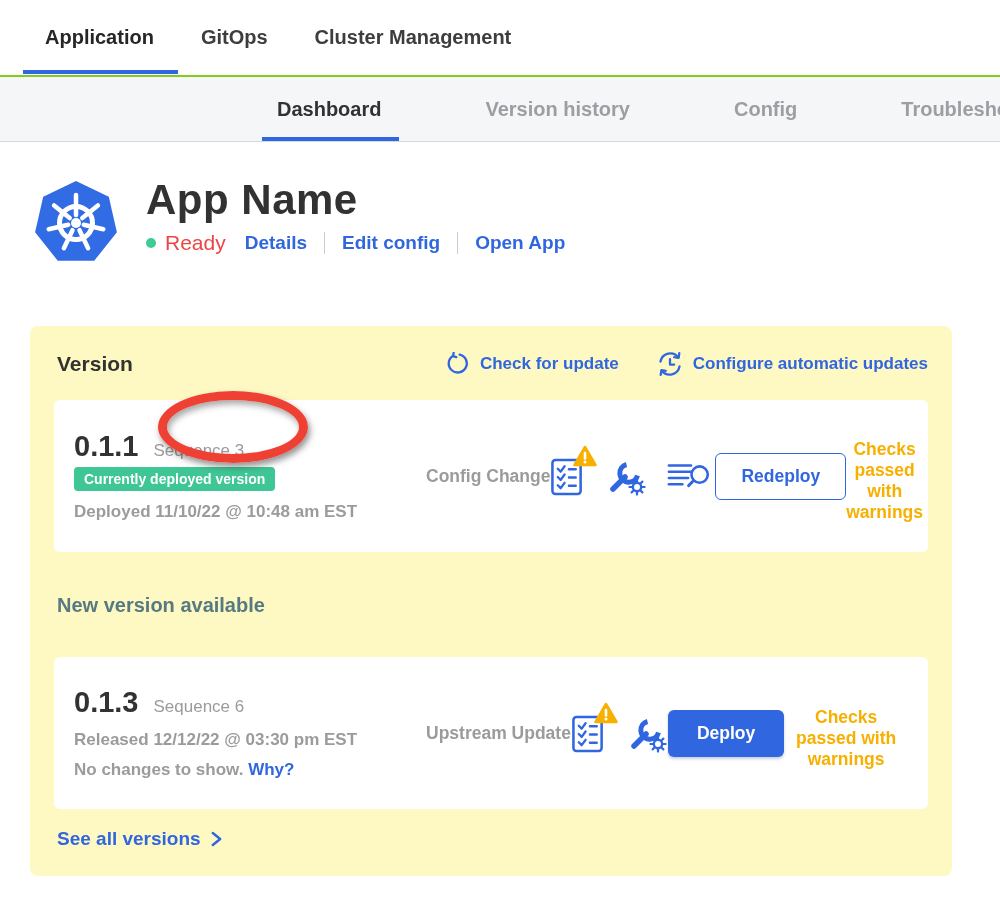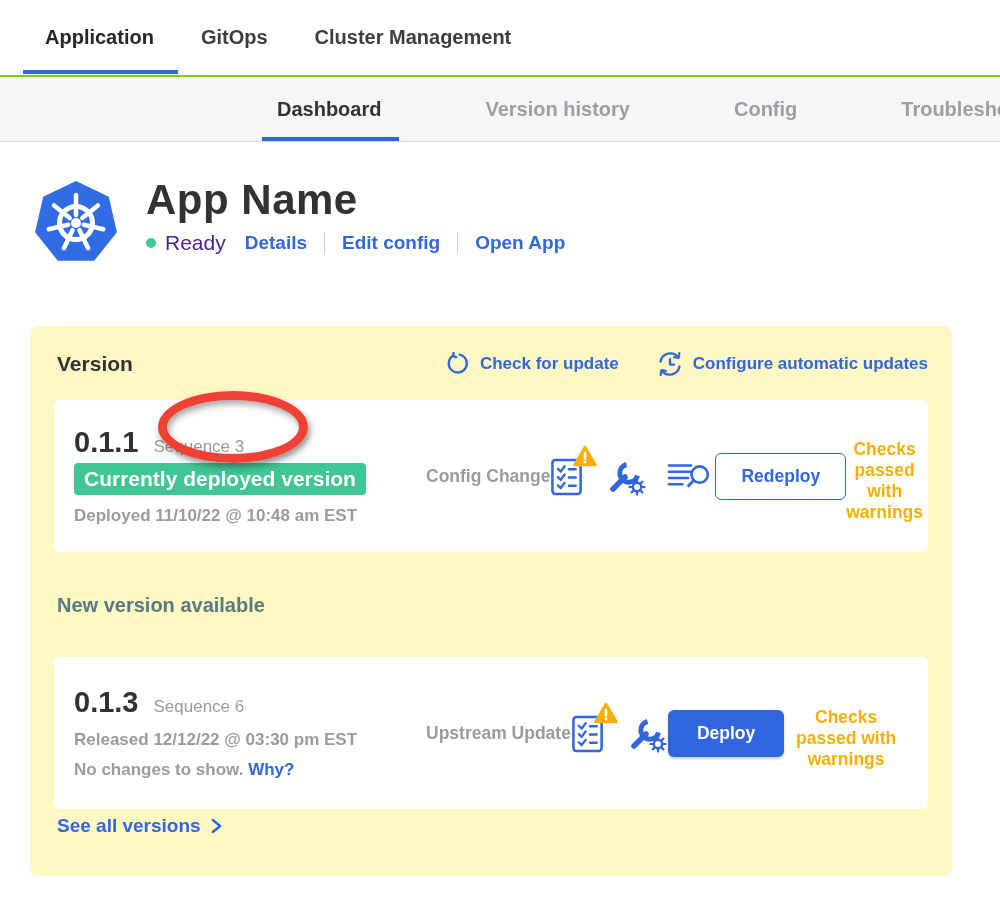--- a/index.html
+++ b/index.html
@@ -16,55 +16,55 @@
   .subnav{height:64px;background:#f4f6f7;border-top:2px solid #84cc16;border-bottom:1px solid #d6dade;display:flex;align-items:stretch;padding-left:277px;gap:104px;overflow:hidden;white-space:nowrap;}
   .subnav-tab{font-size:20px;font-weight:600;color:#9b9fa3;display:flex;align-items:center;position:relative;cursor:pointer;flex:none;}
   .subnav-tab.active{color:#323232;}
   .subnav-tab.active::after{content:"";position:absolute;left:-15px;right:-18px;bottom:0;height:4px;background:#3066e0;}
 
   
   .app-header{position:absolute;top:177px;left:30px;display:flex;gap:24px;}
   .app-title{font-size:42px;font-weight:800;letter-spacing:.5px;line-height:1.08;margin:0;}
   .status-row{display:flex;align-items:center;margin-top:9px;}
   .status-dot{width:10px;height:10px;border-radius:50%;background:#3ecb94;margin-right:9px;flex:none;}
-  .status-text{color:#4c1d95;font-size:21px;font-weight:500;margin-right:19px;}
+  .status-text{color:#ef4444;font-size:21px;font-weight:500;margin-right:19px;}
   .header-link{color:#3066e0;font-size:19px;font-weight:700;cursor:pointer;white-space:nowrap;}
   .link-divider{width:1px;height:22px;background:#c9cdd0;margin:0 17px;}
 
   
   .version-card{position:absolute;top:326px;left:30px;width:922px;height:550px;background:#fef9c3;border-radius:8px;padding:26px 24px;box-sizing:border-box;}
   .vc-header{display:flex;align-items:center;margin-bottom:24px;padding-left:3px;height:24px;}
   .vc-title{font-size:21px;font-weight:700;}
   .vc-links{margin-left:auto;display:flex;align-items:center;gap:38px;}
   .vc-link{display:flex;align-items:center;gap:10px;color:#3066e0;font-weight:700;font-size:17px;cursor:pointer;white-space:nowrap;}
 
   .version-row{background:#fff;border-radius:6px;height:152px;padding:0 20px;display:flex;align-items:center;box-sizing:border-box;}
   .vr-left{width:352px;flex:none;}
   .version-line{display:flex;align-items:baseline;gap:15px;}
   .version-number{font-size:29px;font-weight:800;}
   .version-seq{font-size:17px;color:#9b9b9b;}
-  .deployed-badge{display:inline-block;background:#3ec694;color:#fff;font-size:21px;font-weight:700;padding:4px 10px;border-radius:4px;margin-top:4px;}
+  .deployed-badge{display:inline-block;background:#3ec694;color:#fff;font-size:14px;font-weight:700;padding:4px 10px;border-radius:4px;margin-top:4px;}
   .version-date{color:#9b9b9b;font-size:17px;font-weight:600;margin-top:11px;}
   .no-changes{color:#9b9b9b;font-size:17px;font-weight:600;margin-top:10px;}
   .why-link{color:#3066e0;font-weight:700;cursor:pointer;}
 
   .vr-right{flex:1;display:flex;flex-direction:row;justify-content:space-between;}
   .vr-main{display:flex;align-items:center;justify-content:space-between;}
   .source-label{color:#9b9b9b;font-size:17.5px;font-weight:700;white-space:nowrap;}
   .icon-row{display:flex;align-items:center;gap:20px;}
   .action-icon{position:relative;display:flex;cursor:pointer;}
   .warn-badge{position:absolute;top:-11px;right:-12px;}
   .checks-text{text-align:center;color:#f7b000;font-size:17.5px;font-weight:700;margin-top:10px;}
 
   .btn{font-family:inherit;font-size:17.5px;font-weight:700;border-radius:6px;cursor:pointer;white-space:nowrap;}
   .btn-outline{background:#fff;color:#3066e0;border:1.5px solid #3066e0;padding:12px 25px;}
   .btn-primary{background:#3066e0;color:#fff;border:none;padding:13px 29px;box-shadow:0 2px 3px rgba(30,60,140,.25);}
 
   .new-version-heading{color:#577981;font-size:20px;font-weight:700;margin:42px 0 40px 3px;}
-  .see-all{display:flex;align-items:center;gap:9px;color:#3066e0;font-size:19px;font-weight:700;margin:6px 0 0 3px;cursor:pointer;width:max-content;}
+  .see-all{display:flex;align-items:center;gap:9px;color:#3066e0;font-size:19px;font-weight:700;margin:19px 0 0 3px;cursor:pointer;width:max-content;}
 
   
   .annotation{position:absolute;left:158px;top:391px;width:150px;height:72px;border:9px solid #ee4133;border-radius:50%;box-sizing:border-box;
     box-shadow:2px 4px 6px rgba(40,40,40,.5), inset 2px 4px 6px rgba(40,40,40,.4);pointer-events:none;}
 
   svg{display:block;}
 </style>
 </head>
 <body>
 

